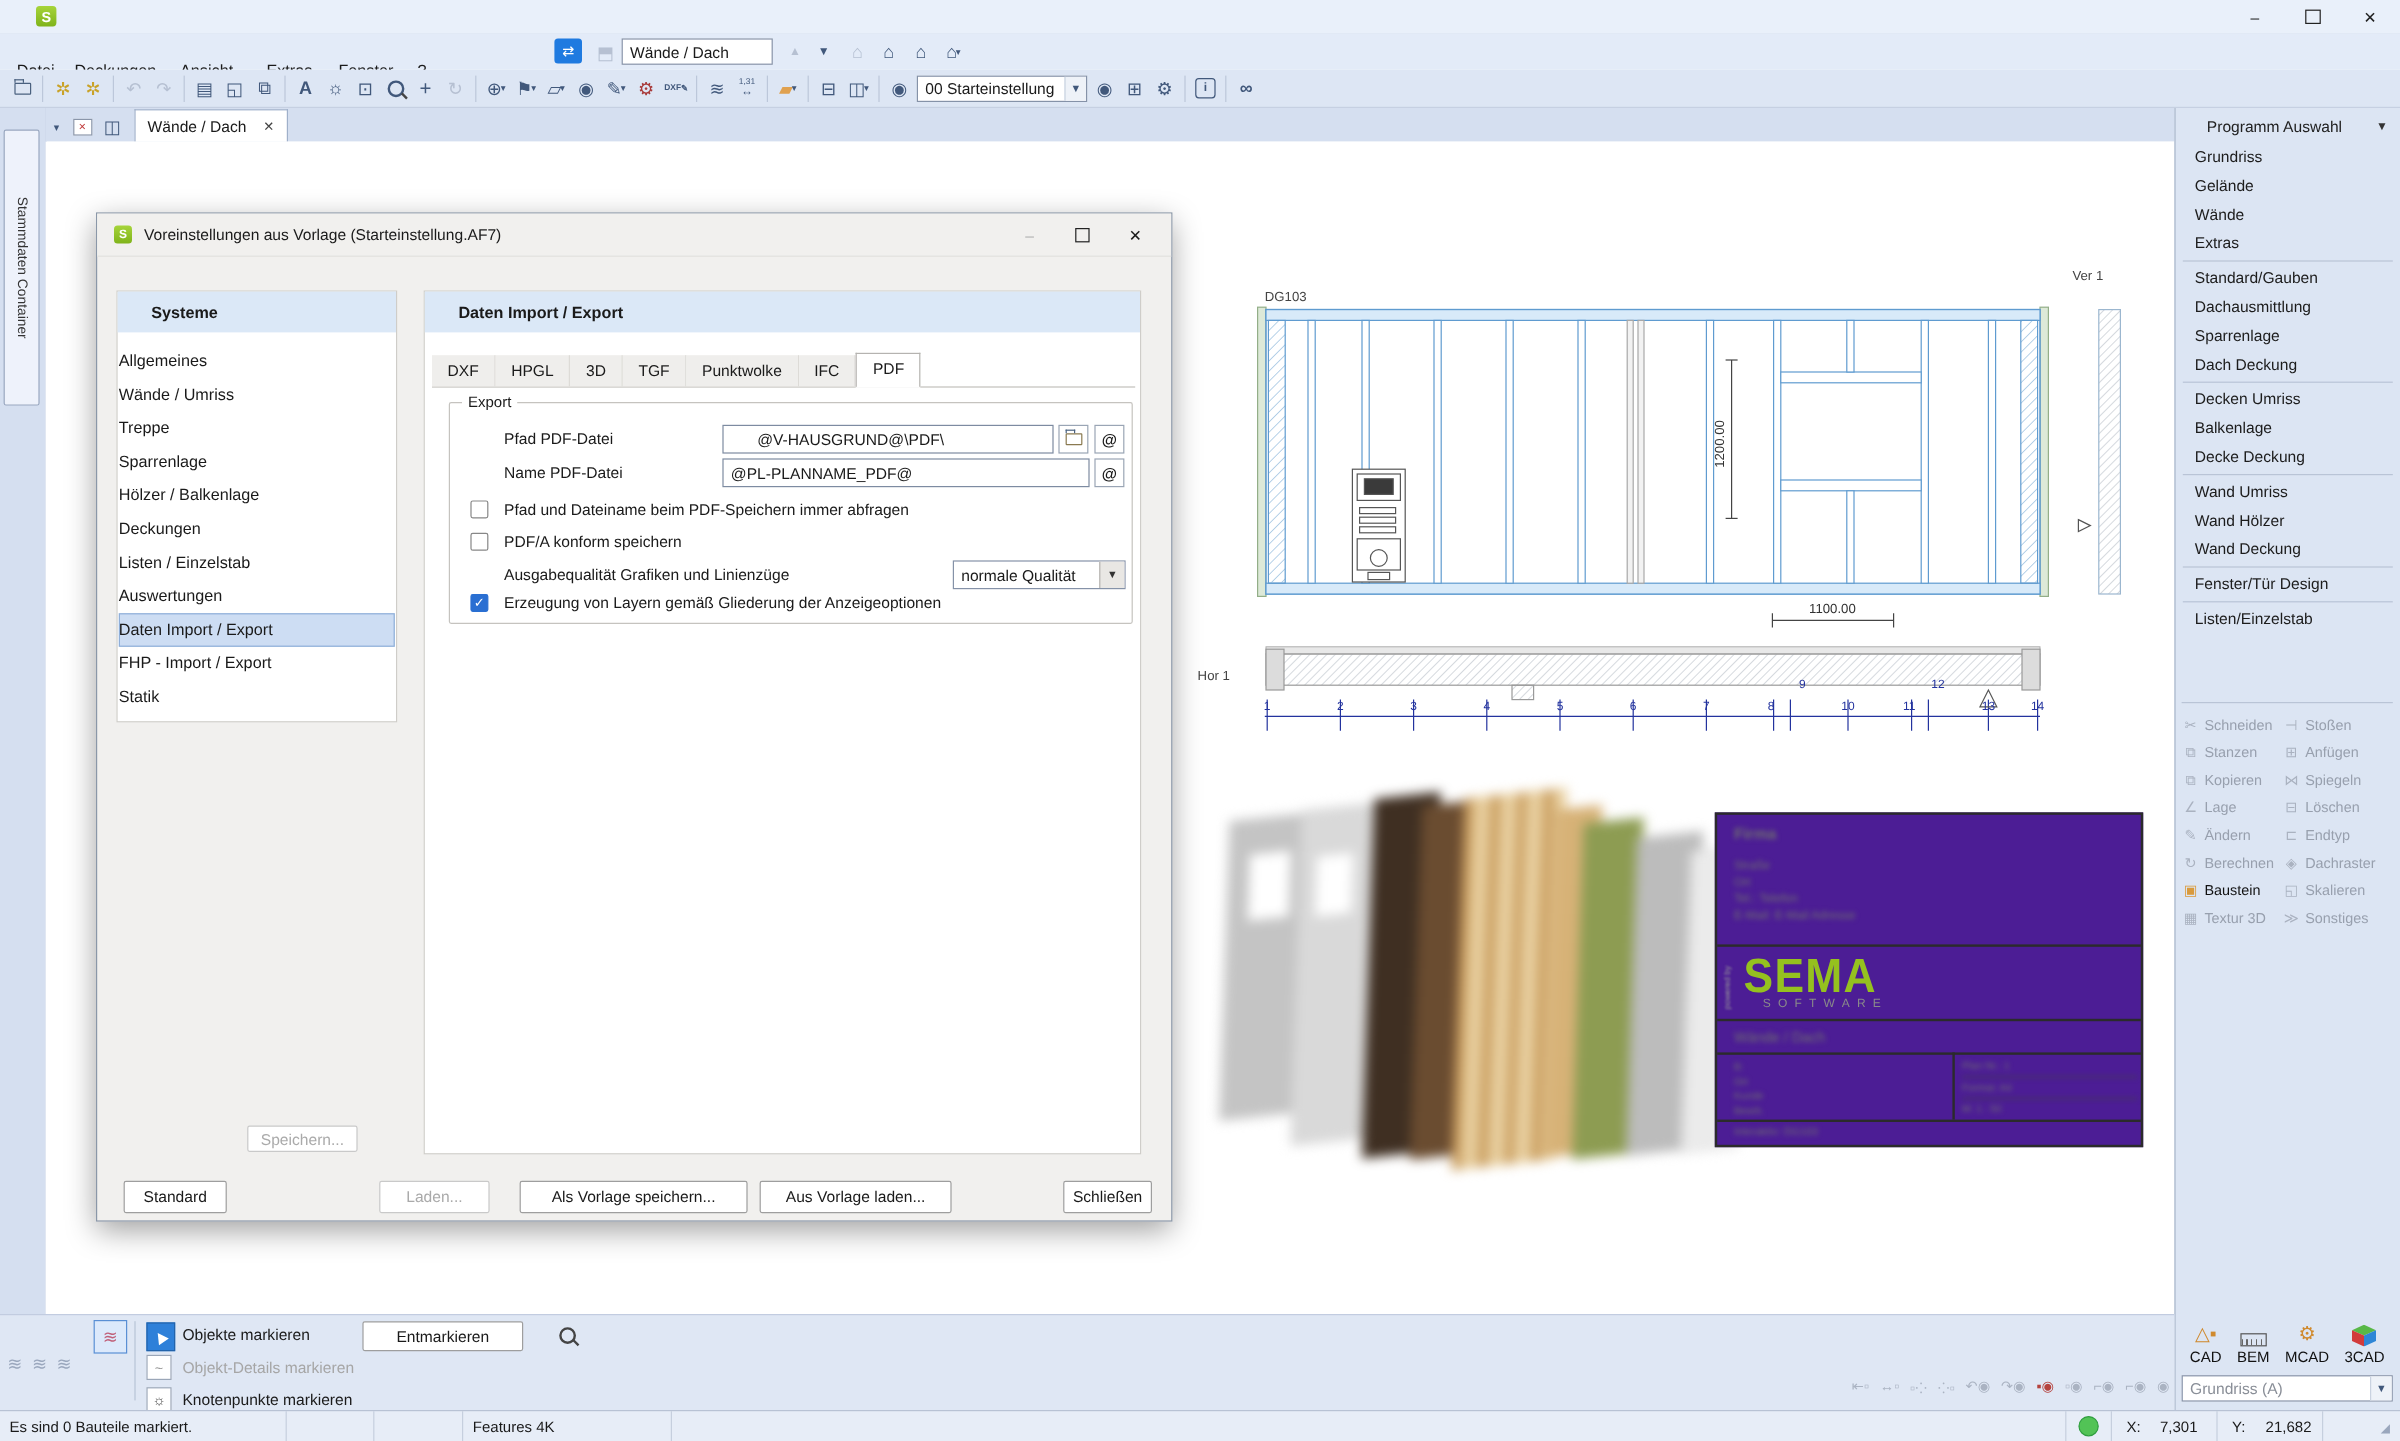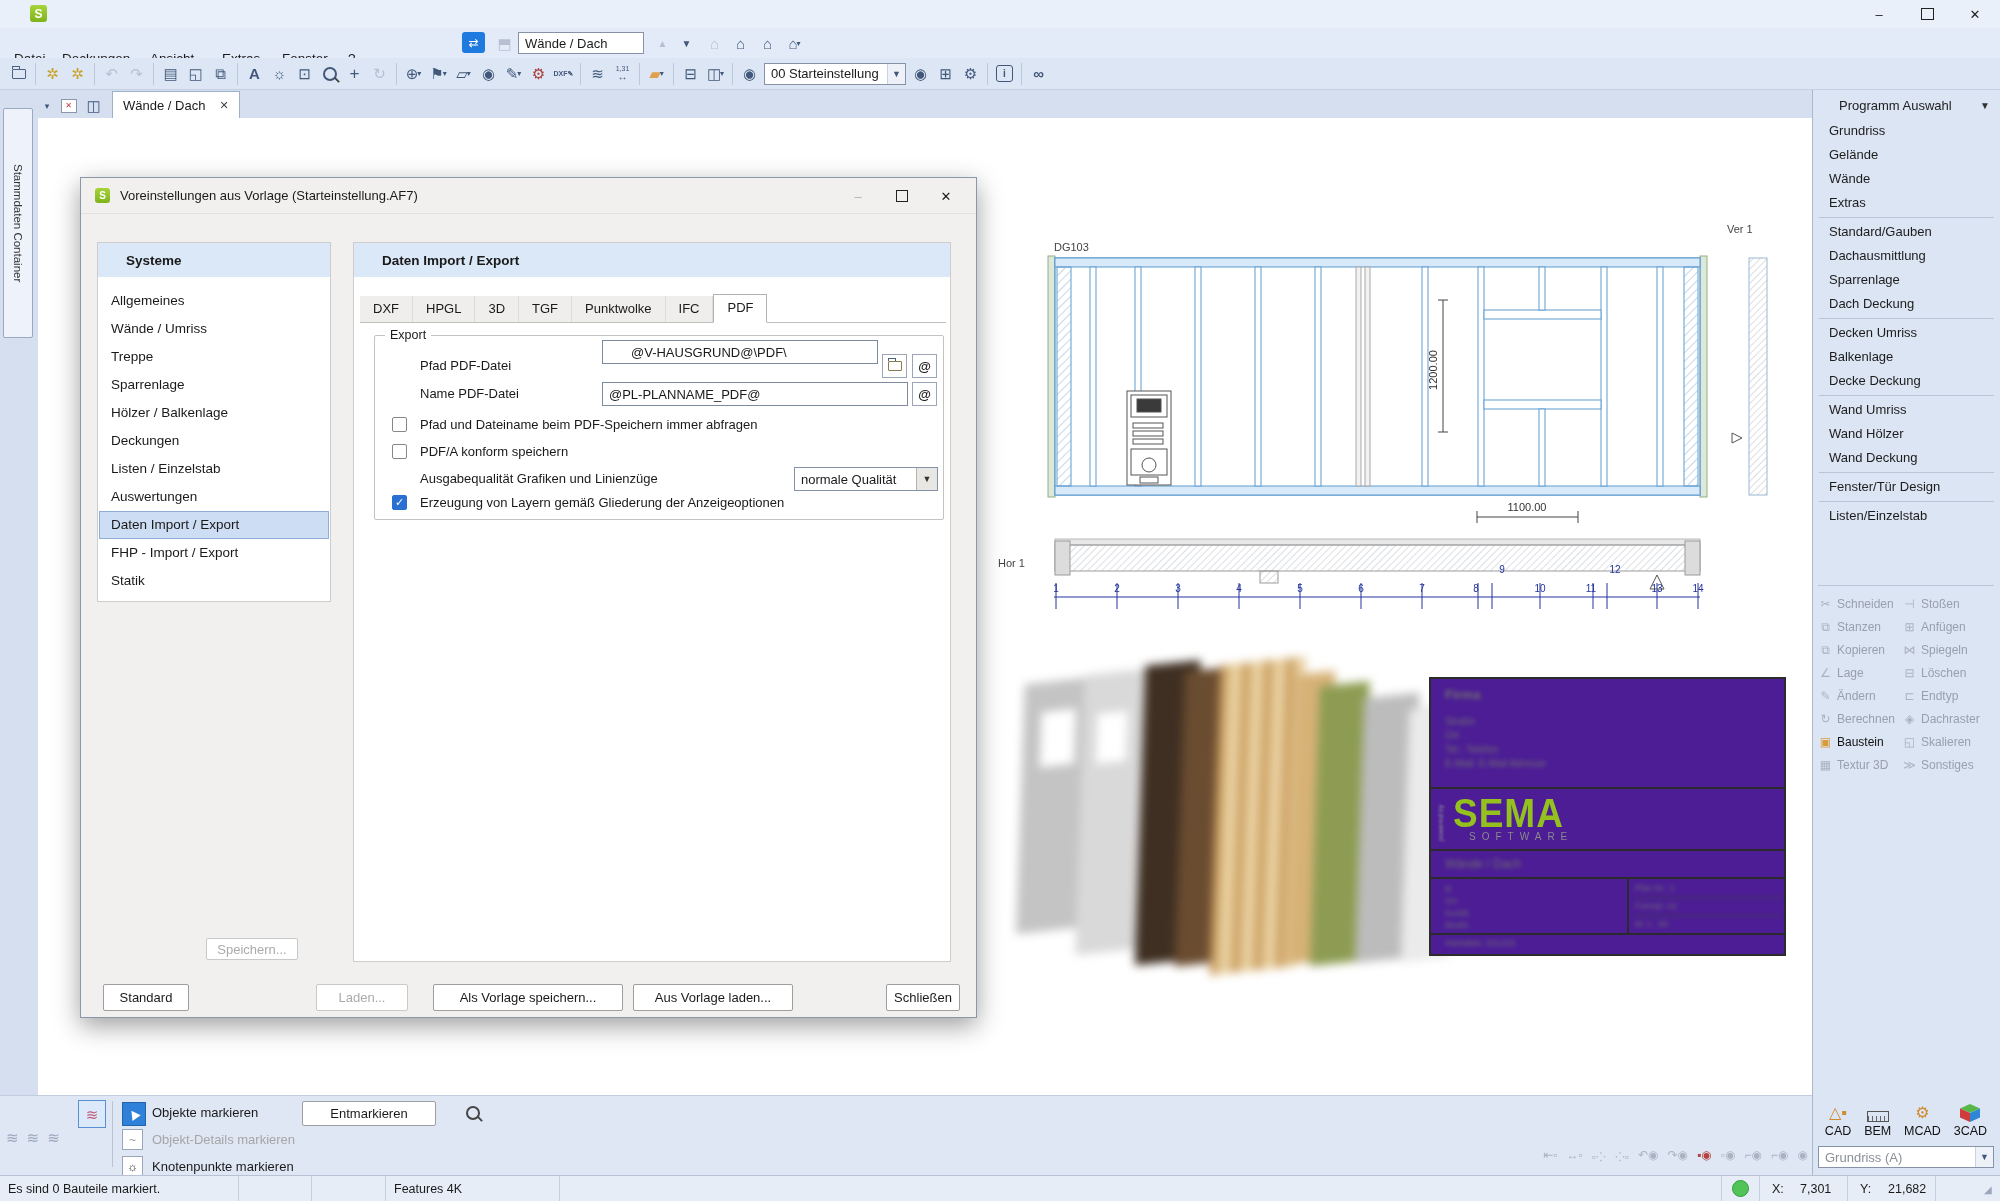--- a/index.html
+++ b/index.html
@@ -62,21 +62,21 @@
   .seg{top:0;height:26px;border-right:1px solid #c6cfde;box-sizing:border-box}
   .stxt{top:0;height:26px;line-height:26px}
   
   .dialog{left:80px;top:177px;width:897px;height:841px;background:#f1f0ee;border:1px solid #8a97a8;
           box-shadow:0 8px 24px rgba(0,0,0,.38);z-index:50;box-sizing:border-box}
   .dtitle{left:0;top:0;width:100%;height:36px;display:flex;align-items:center;padding-left:14px;box-sizing:border-box;
           font-size:13px;gap:10px;background:#f1f0ee;border-bottom:1px solid #e2e1de}
   .dctl{width:44px;height:34px;display:flex;align-items:center;justify-content:center;font-size:13px}
   .panel{background:#fff;border:1px solid #cfcdc9;box-sizing:border-box}
   .phead{height:34px;background:#dbe8f7;display:flex;align-items:center;padding-left:28px;font-weight:bold;font-size:13.5px}
-  .sysitem{height:28px;line-height:28px;padding-left:12px;font-size:13.5px;margin:0 1px}
+  .sysitem{height:28px;line-height:28px;font-size:13.5px;margin:0 1px}
   .sysitem.sel{background:#cdddf3;outline:1px solid #8fafd9;outline-offset:-1px}
   .dtabs{display:flex;align-items:flex-end;border-bottom:1px solid #c2c0bc}
   .dtab{height:26px;line-height:26px;padding:0 13px;font-size:13px;background:#efeeec;border-right:1px solid #dddbd7;color:#1a1a1a}
   .dtab.active{background:#fff;border:1px solid #b5b3b0;border-bottom:1px solid #fff;margin-bottom:-1px;height:27px}
   .group{border:1px solid #c5c3bf;border-radius:2px}
   .glegend{position:absolute;top:-8px;left:10px;background:#fff;padding:0 5px;font-size:12.5px}
   .flabel{font-size:13px;line-height:24px}
   .tinput{border:1px solid #7d8ba1;background:#fff;font-size:13px;font-family:"Liberation Sans",sans-serif;
           padding:0 6px;box-sizing:border-box;height:24px;color:#1a1a1a}
   .sqbtn{width:25px;height:24px;background:#fff;border:1px solid #9aa5b5;display:flex;align-items:center;
@@ -598,21 +598,21 @@
       <div class="dtab">Punktwolke</div>
       <div class="dtab">IFC</div>
       <div class="dtab active">PDF</div>
     </div>
 
     <div class="abs group" style="left:20px;top:92px;width:568px;height:183px">
       <span class="glegend">Export</span>
     </div>
 
     <div class="abs flabel" style="left:66px;top:111px">Pfad PDF-Datei</div>
-    <input class="abs tinput" style="left: 248px; top: 97px; width: 276px; padding-left: 28px;" value="@V-HAUSGRUND@\PDF\">
+    <input class="abs tinput" style="left: 248px; top: 111px; width: 276px; padding-left: 28px;" value="@V-HAUSGRUND@\PDF\">
     <div class="abs sqbtn" style="left:528px;top:111px">
         <span class="fold" style="border-color:#8a7a50"></span>
       </div>
     <div class="abs sqbtn" style="left:558px;top:111px;font-weight:bold">@</div>
 
     <div class="abs flabel" style="left:66px;top:139px">Name PDF-Datei</div>
     <input class="abs tinput" style="left: 248px; top: 139px; width: 306px;" value="@PL-PLANNAME_PDF@">
     <div class="abs sqbtn" style="left:558px;top:139px;font-weight:bold">@</div>
 
     <div class="abs cb" style="left:38px;top:174px">✓</div>

